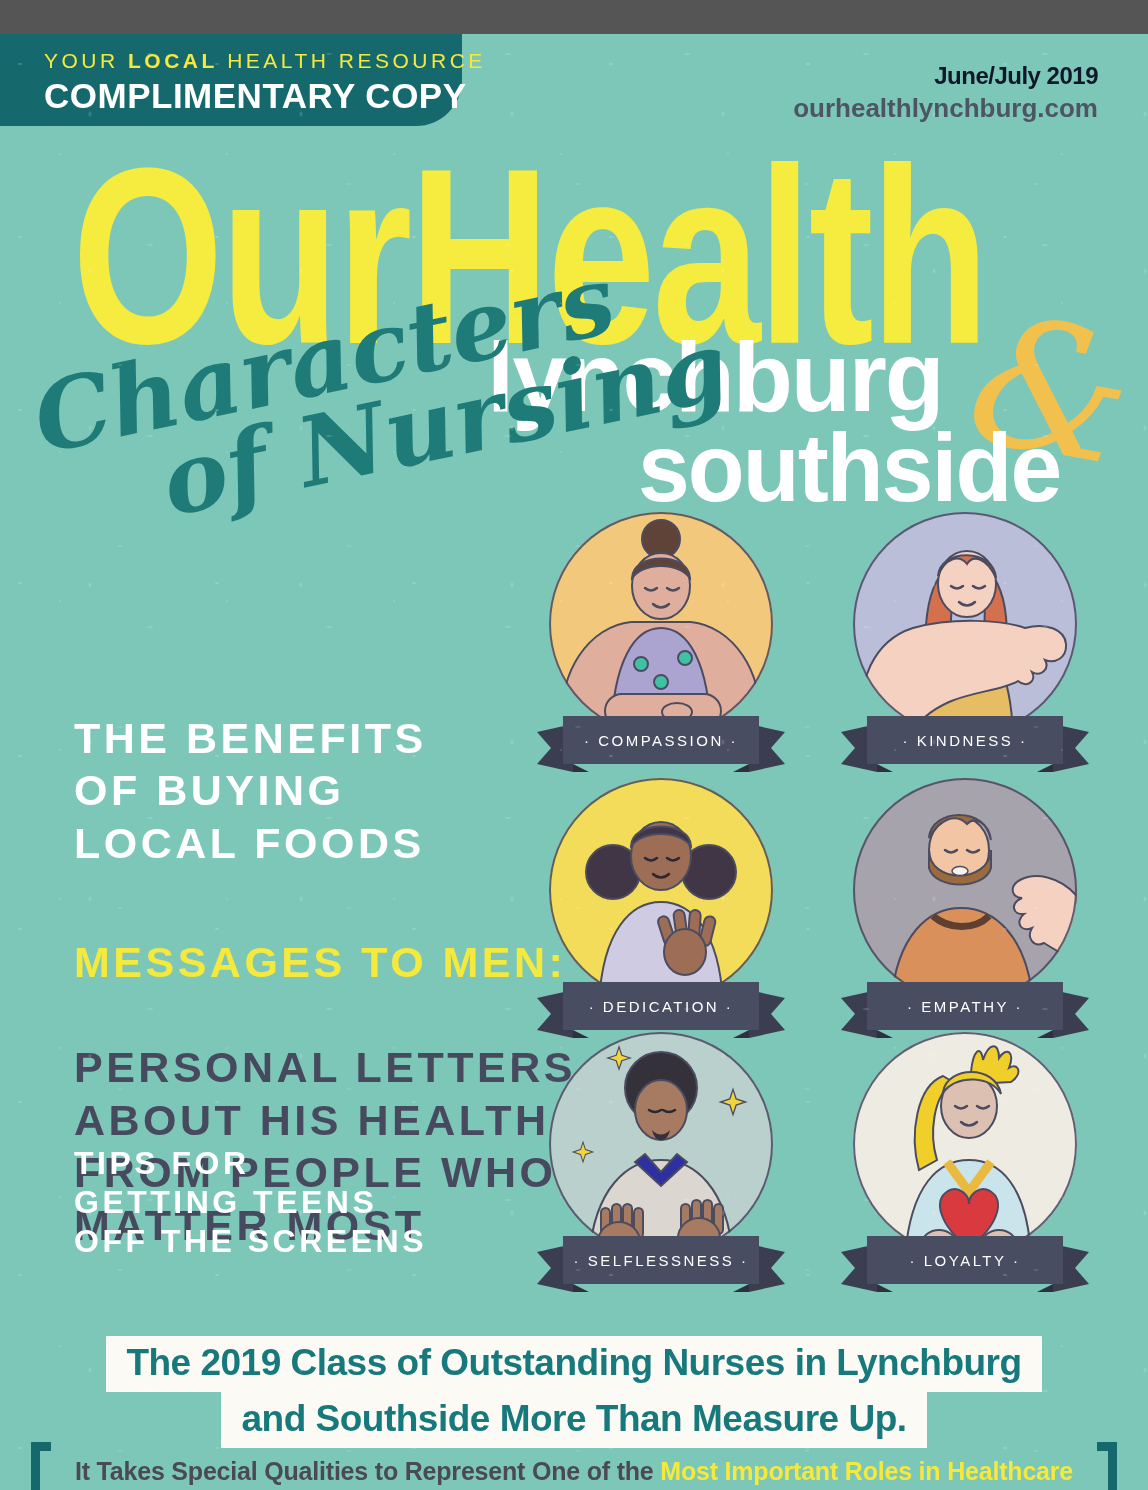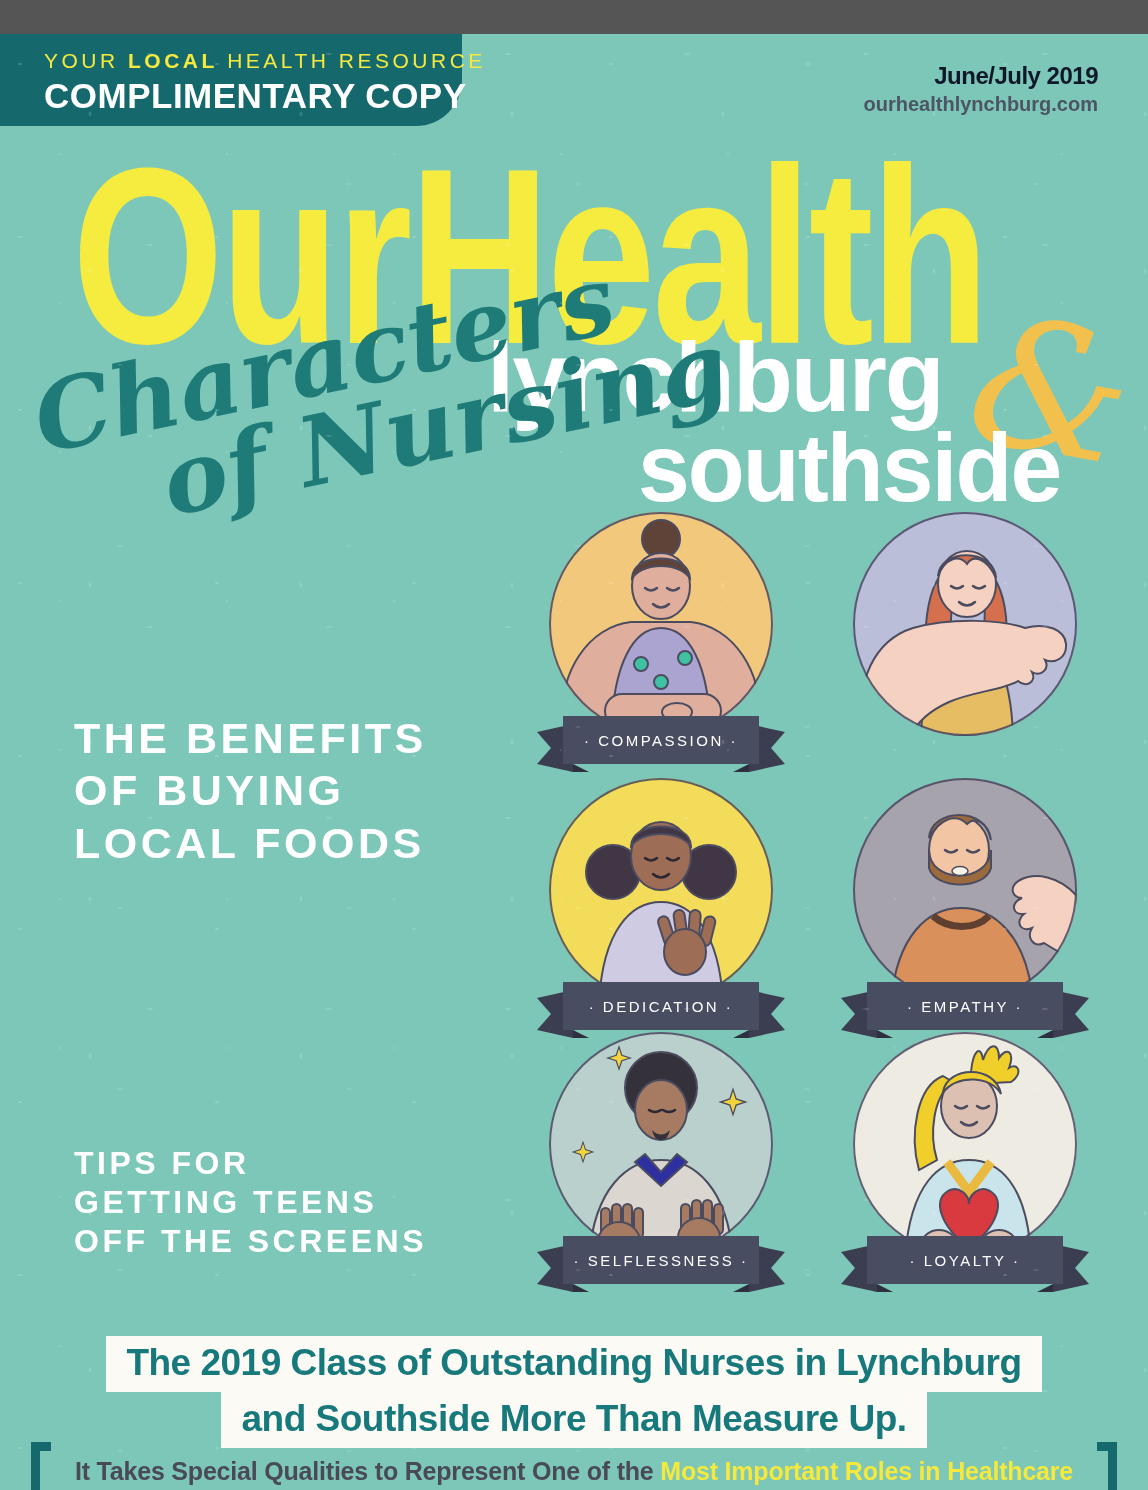--- a/index.html
+++ b/index.html
@@ -24,21 +24,21 @@
   .banner{
     position:absolute;left:0;top:0;width:462px;height:92px;z-index:3;
     background:#15696d;border-bottom-right-radius:46px;
     padding:15px 0 0 44px;box-sizing:border-box;
   }
   .banner-line1{font-size:21px;color:#f5e93d;letter-spacing:3.5px;font-weight:400;white-space:nowrap;}
   .banner-line1 .bold{font-weight:700;}
   .banner-line2{font-size:35px;color:#ffffff;font-weight:700;letter-spacing:.5px;margin-top:3px;white-space:nowrap;}
   .issue{position:absolute;top:28px;right:50px;text-align:right;z-index:3;}
   .issue-date{font-size:24px;font-weight:700;color:#0f172a;letter-spacing:-.5px;}
-  .issue-url{font-size:20px;font-weight:700;color:#4d5565;margin-top:3px;text-align:center;}
+  .issue-url{font-size:26px;font-weight:700;color:#4d5565;margin-top:3px;text-align:center;}
   .logo{
     position:absolute;left:72px;top:98px;z-index:2;
     font-size:250px;line-height:1;font-weight:700;color:#f6eb3f;
     letter-spacing:-4px;transform:scaleX(.78);transform-origin:left top;white-space:nowrap;
   }
   .edition-top{position:absolute;left:487px;top:294px;z-index:3;font-size:98px;line-height:1;font-weight:700;color:#fff;letter-spacing:-2px;}
   .edition-amp{
     position:absolute;left:972px;top:268px;z-index:2;font-family:"DejaVu Serif",serif;font-style:italic;
     font-size:178px;line-height:1;color:#f2c14d;transform:rotate(10deg);
   }
@@ -114,20 +114,27 @@
   <div class="edition-bottom">southside</div>
 
   <div class="script">
     <div class="script-l1">Characters</div>
     <div class="script-l2">of Nursing</div>
   </div>
 
   <div class="teaser teaser-foods">THE BENEFITS
 OF BUYING
 LOCAL FOODS</div>
+  <div class="teaser teaser-messages">
+    <div class="teaser-kicker">MESSAGES TO MEN:</div>
+    <div class="teaser-body">PERSONAL LETTERS
+ABOUT HIS HEALTH
+FROM PEOPLE WHO
+MATTER MOST</div>
+  </div>
   <div class="teaser teaser-teens">TIPS FOR
 GETTING TEENS
 OFF THE SCREENS</div>
 
   <div class="card" id="card-compassion">
     <div class="portrait-wrap">
       <svg class="portrait" viewBox="0 0 224 224">
         <rect width="224" height="224" fill="#f2c87d"></rect>
         <circle cx="112" cy="27" r="19" fill="#5f4339" stroke="#4c4c60" stroke-width="2"></circle>
         <ellipse cx="112" cy="74" rx="29" ry="33" fill="#dfae9d" stroke="#4c4c60" stroke-width="2"></ellipse>
@@ -166,20 +173,30 @@
         <ellipse cx="114" cy="72" rx="29" ry="33" fill="#f5d1c2" stroke="#4c4c60" stroke-width="2"></ellipse>
         <path d="M85,64 C87,36 141,36 143,66 C134,46 120,42 114,52 C106,42 92,46 85,64 Z" fill="#d5704e" stroke="#4c4c60" stroke-width="2"></path>
         <path d="M98,74 q6,5 12,0" fill="none" stroke="#4c4c60" stroke-width="2.5" stroke-linecap="round"></path>
         <path d="M120,74 q6,5 12,0" fill="none" stroke="#4c4c60" stroke-width="2.5" stroke-linecap="round"></path>
         <path d="M106,90 q8,7 16,0" fill="none" stroke="#4c4c60" stroke-width="2.5" stroke-linecap="round"></path>
         <path d="M68,224 C70,158 90,126 114,126 C138,126 158,158 160,224 Z" fill="#e7bd63" stroke="#4c4c60" stroke-width="2"></path>
         <path d="M8,224 C2,168 22,128 60,116 C100,105 150,108 172,116 C194,110 212,118 213,132 C214,146 202,152 192,148 C197,157 188,165 179,160 C184,170 173,176 165,169 C150,178 118,180 96,190 C76,199 64,210 58,224 Z" fill="#f5d1c2" stroke="#4c4c60" stroke-width="2"></path>
       </svg>
     </div>
     <div class="ring"></div>
+    <div class="ribbon">
+      <svg class="ribbon-shape" viewBox="0 0 256 70">
+        <polygon points="4,24 40,16 40,64 4,56 18,40" fill="#3b3e50"></polygon>
+        <polygon points="252,24 216,16 216,64 252,56 238,40" fill="#3b3e50"></polygon>
+        <polygon points="40,56 56,64 40,64" fill="#2e3040"></polygon>
+        <polygon points="216,56 200,64 216,64" fill="#2e3040"></polygon>
+        <rect x="30" y="8" width="196" height="48" fill="#494d62"></rect>
+      </svg>
+      <span class="ribbon-label">· KINDNESS ·</span>
+    </div>
   </div>
 
   <div class="card" id="card-dedication">
     <div class="portrait-wrap">
       <svg class="portrait" viewBox="0 0 224 224">
         <rect width="224" height="224" fill="#f3dc59"></rect>
         <circle cx="64" cy="94" r="27" fill="#403646" stroke="#4c4c60" stroke-width="2"></circle>
         <circle cx="160" cy="94" r="27" fill="#403646" stroke="#4c4c60" stroke-width="2"></circle>
         <ellipse cx="112" cy="78" rx="30" ry="34" fill="#9d6e55" stroke="#4c4c60" stroke-width="2"></ellipse>
         <path d="M82,68 C83,42 141,42 142,68 C128,52 96,52 82,68 Z" fill="#403646" stroke="#4c4c60" stroke-width="2"></path>

